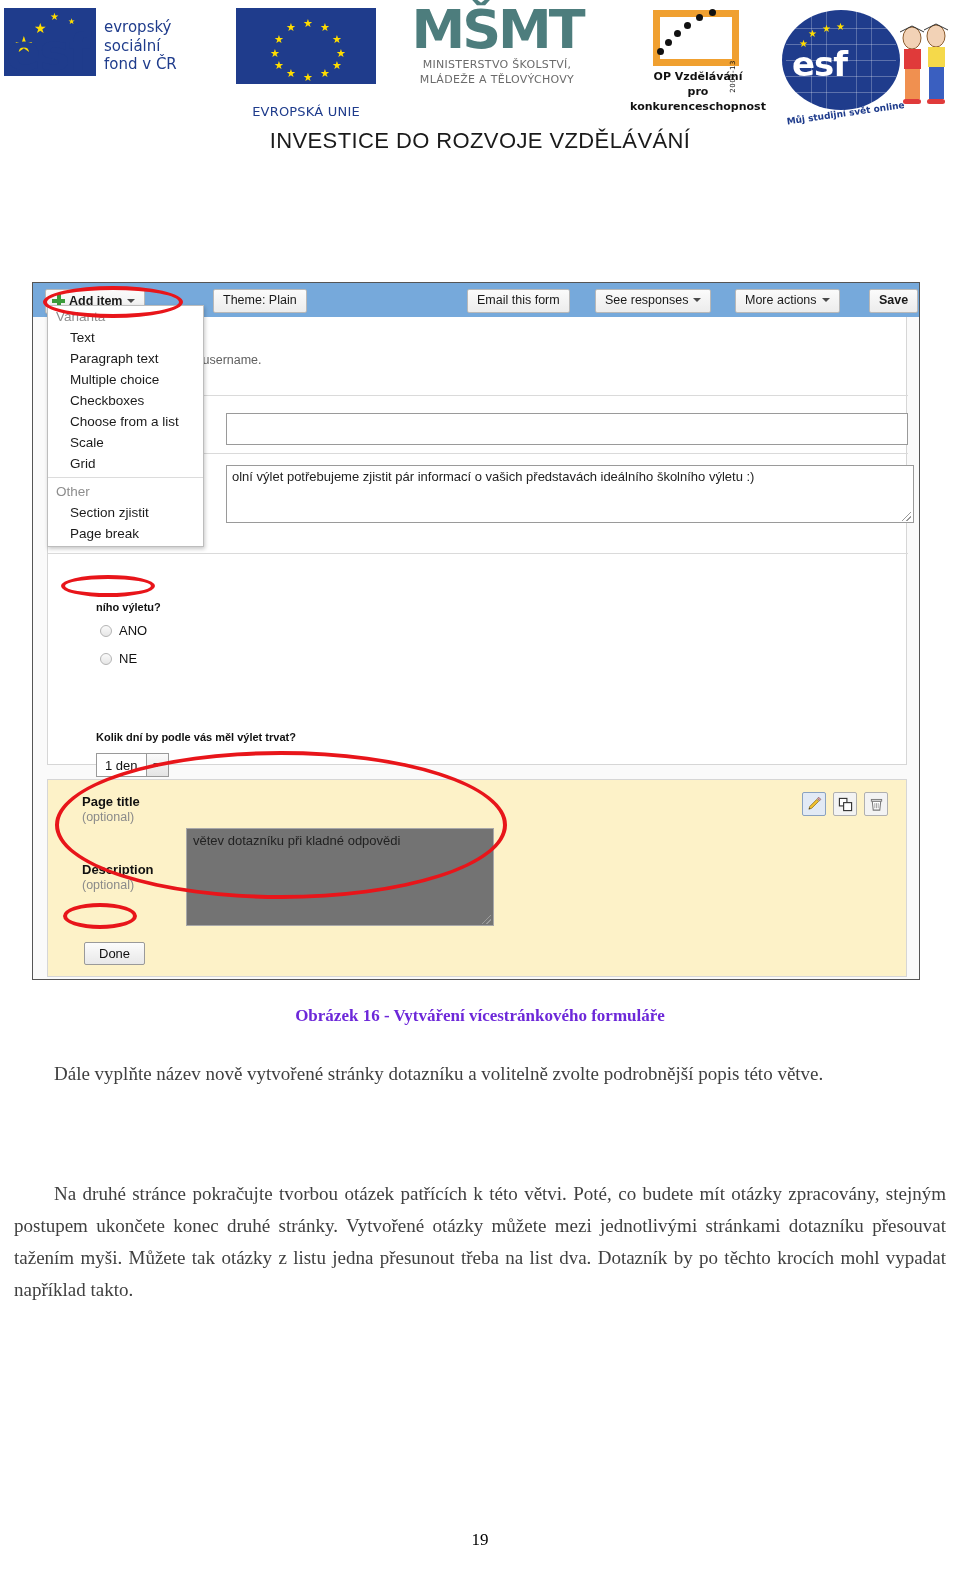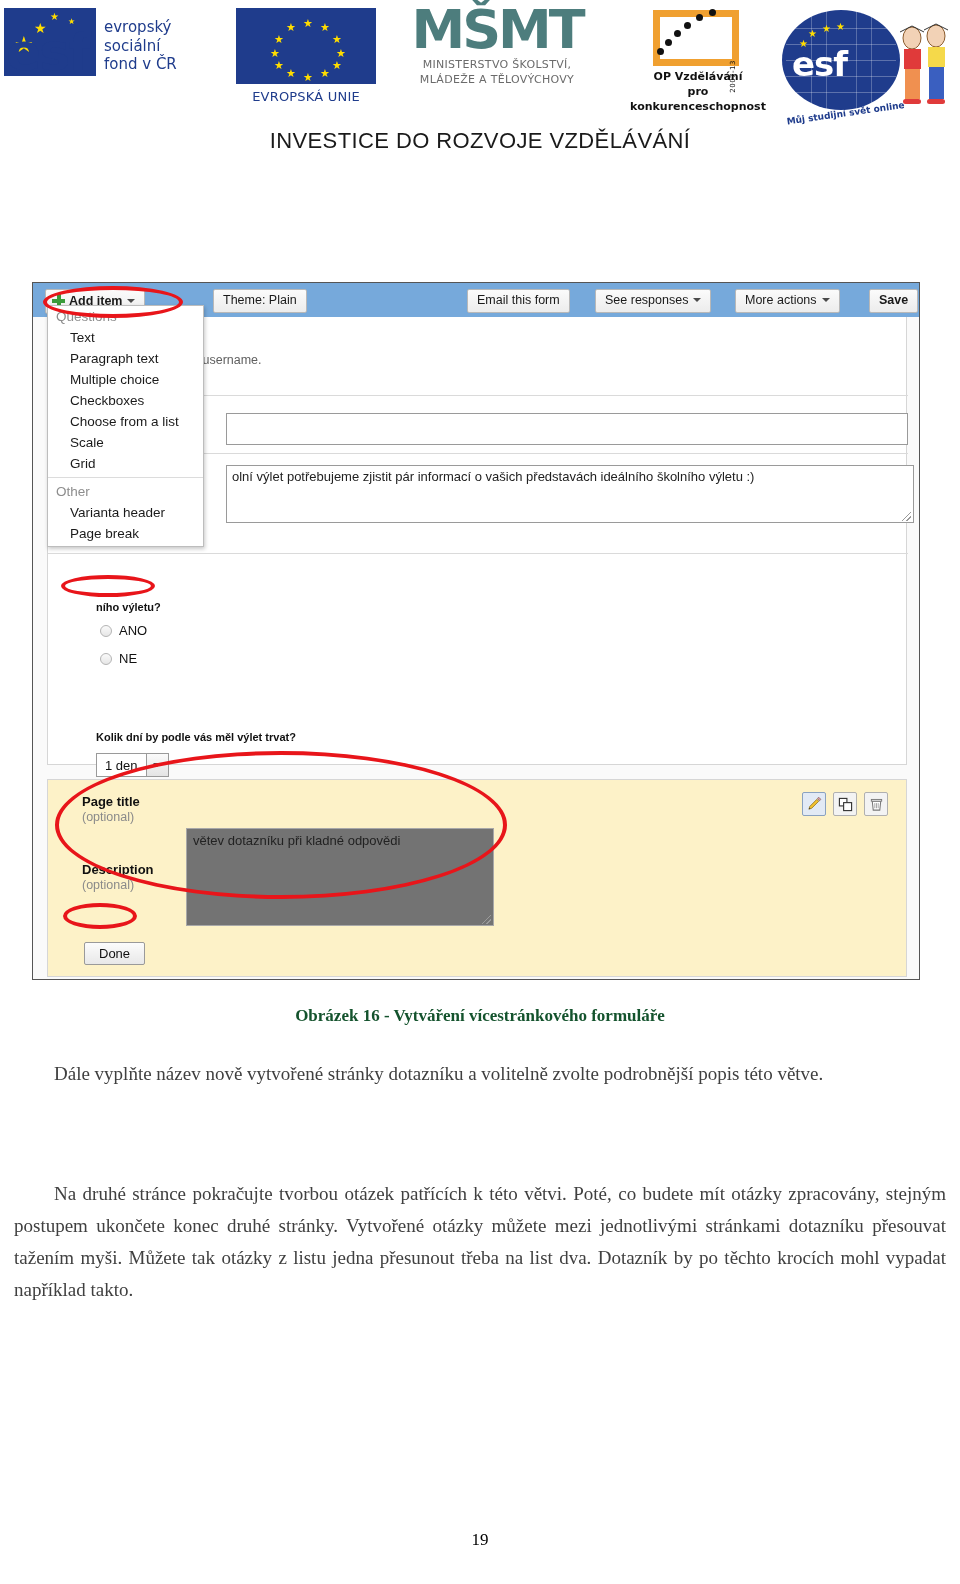--- a/index.html
+++ b/index.html
@@ -38,21 +38,21 @@
   }
 
   
   .eu { left: 236px; top: 8px; text-align: center; }
   .eu-flag {
     width: 140px; height: 76px; background: #1f3c8c; position: relative;
   }
   .eu-flag .star { position: absolute; color: #ffdd00; font-size: 11px; line-height: 1; }
   .eu-label {
     font-family: "DejaVu Sans", sans-serif; font-size: 13px;
-    color: #1f3c8c; font-weight: normal; margin-top: 5px; letter-spacing: .2px;
+    color: #1f3c8c; font-weight: normal; margin-top: 20px; letter-spacing: .2px;
   }
 
   
   .msmt { left: 382px; top: 4px; text-align: center; width: 230px; }
   .msmt-mark {
     font-family: "DejaVu Sans", sans-serif; font-weight: bold;
     font-size: 54px; color: #4d7d7d; line-height: .95; letter-spacing: -3px;
   }
   .msmt-text {
     font-family: "DejaVu Sans", sans-serif; font-size: 11px;
@@ -279,21 +279,21 @@
   }
   .an-additem { left: 10px; top: 3px; width: 140px; height: 32px; }
   .an-pagebreak { left: 28px; top: 292px; width: 94px; height: 22px; }
   .an-fields { left: 22px; top: 468px; width: 452px; height: 148px; }
   .an-done { left: 30px; top: 620px; width: 74px; height: 26px; }
 
   
   .caption {
     position:absolute; left:0; top:1006px; width:960px; text-align:center;
     font-family:"Liberation Serif", serif; font-weight:bold;
-    font-size:17px; color:#14532d;
+    font-size:17px; color:#6d28d9;
   }
   .bodytext {
     position:absolute; left:14px; width:932px;
     font-family:"Liberation Serif", serif; font-size:19px; color:#404040;
     line-height:1.68; text-align:justify;
   }
   .p1 { top:1058px; }
   .p2 { top:1178px; }
   .indent { display:inline-block; width:40px; }
   .pagenum {
@@ -485,31 +485,31 @@
               <path d="M3.5 4.5h9l-1 9.5h-7z" fill="#fff" stroke="#777" stroke-width="1.1"></path>
               <rect x="2.5" y="2.6" width="11" height="1.8" fill="#fff" stroke="#777" stroke-width="1"></rect>
               <path d="M6.2 6.5v5.5M8 6.5v5.5M9.8 6.5v5.5" stroke="#999" stroke-width=".9"></path>
             </svg>
         </div>
       </div>
     </div>
   </div>
 
   <div class="gf-menu">
-    <div class="menu-head">Questions</div>
+    <div class="menu-head">Varianta</div>
     <div class="menu-item">Text</div>
     <div class="menu-item">Paragraph text</div>
     <div class="menu-item">Multiple choice</div>
     <div class="menu-item">Checkboxes</div>
     <div class="menu-item">Choose from a list</div>
     <div class="menu-item">Scale</div>
     <div class="menu-item">Grid</div>
     <div class="menu-sep"></div>
     <div class="menu-head">Other</div>
-    <div class="menu-item">Varianta header</div>
+    <div class="menu-item">Section zjistit</div>
     <div class="menu-item">Page break</div>
   </div>
 
   <div class="annot an-additem"></div>
   <div class="annot an-pagebreak"></div>
   <div class="annot an-fields"></div>
   <div class="annot an-done"></div>
 </div>
 
 <div class="caption">Obrázek 16 - Vytváření vícestránkového formuláře</div>

